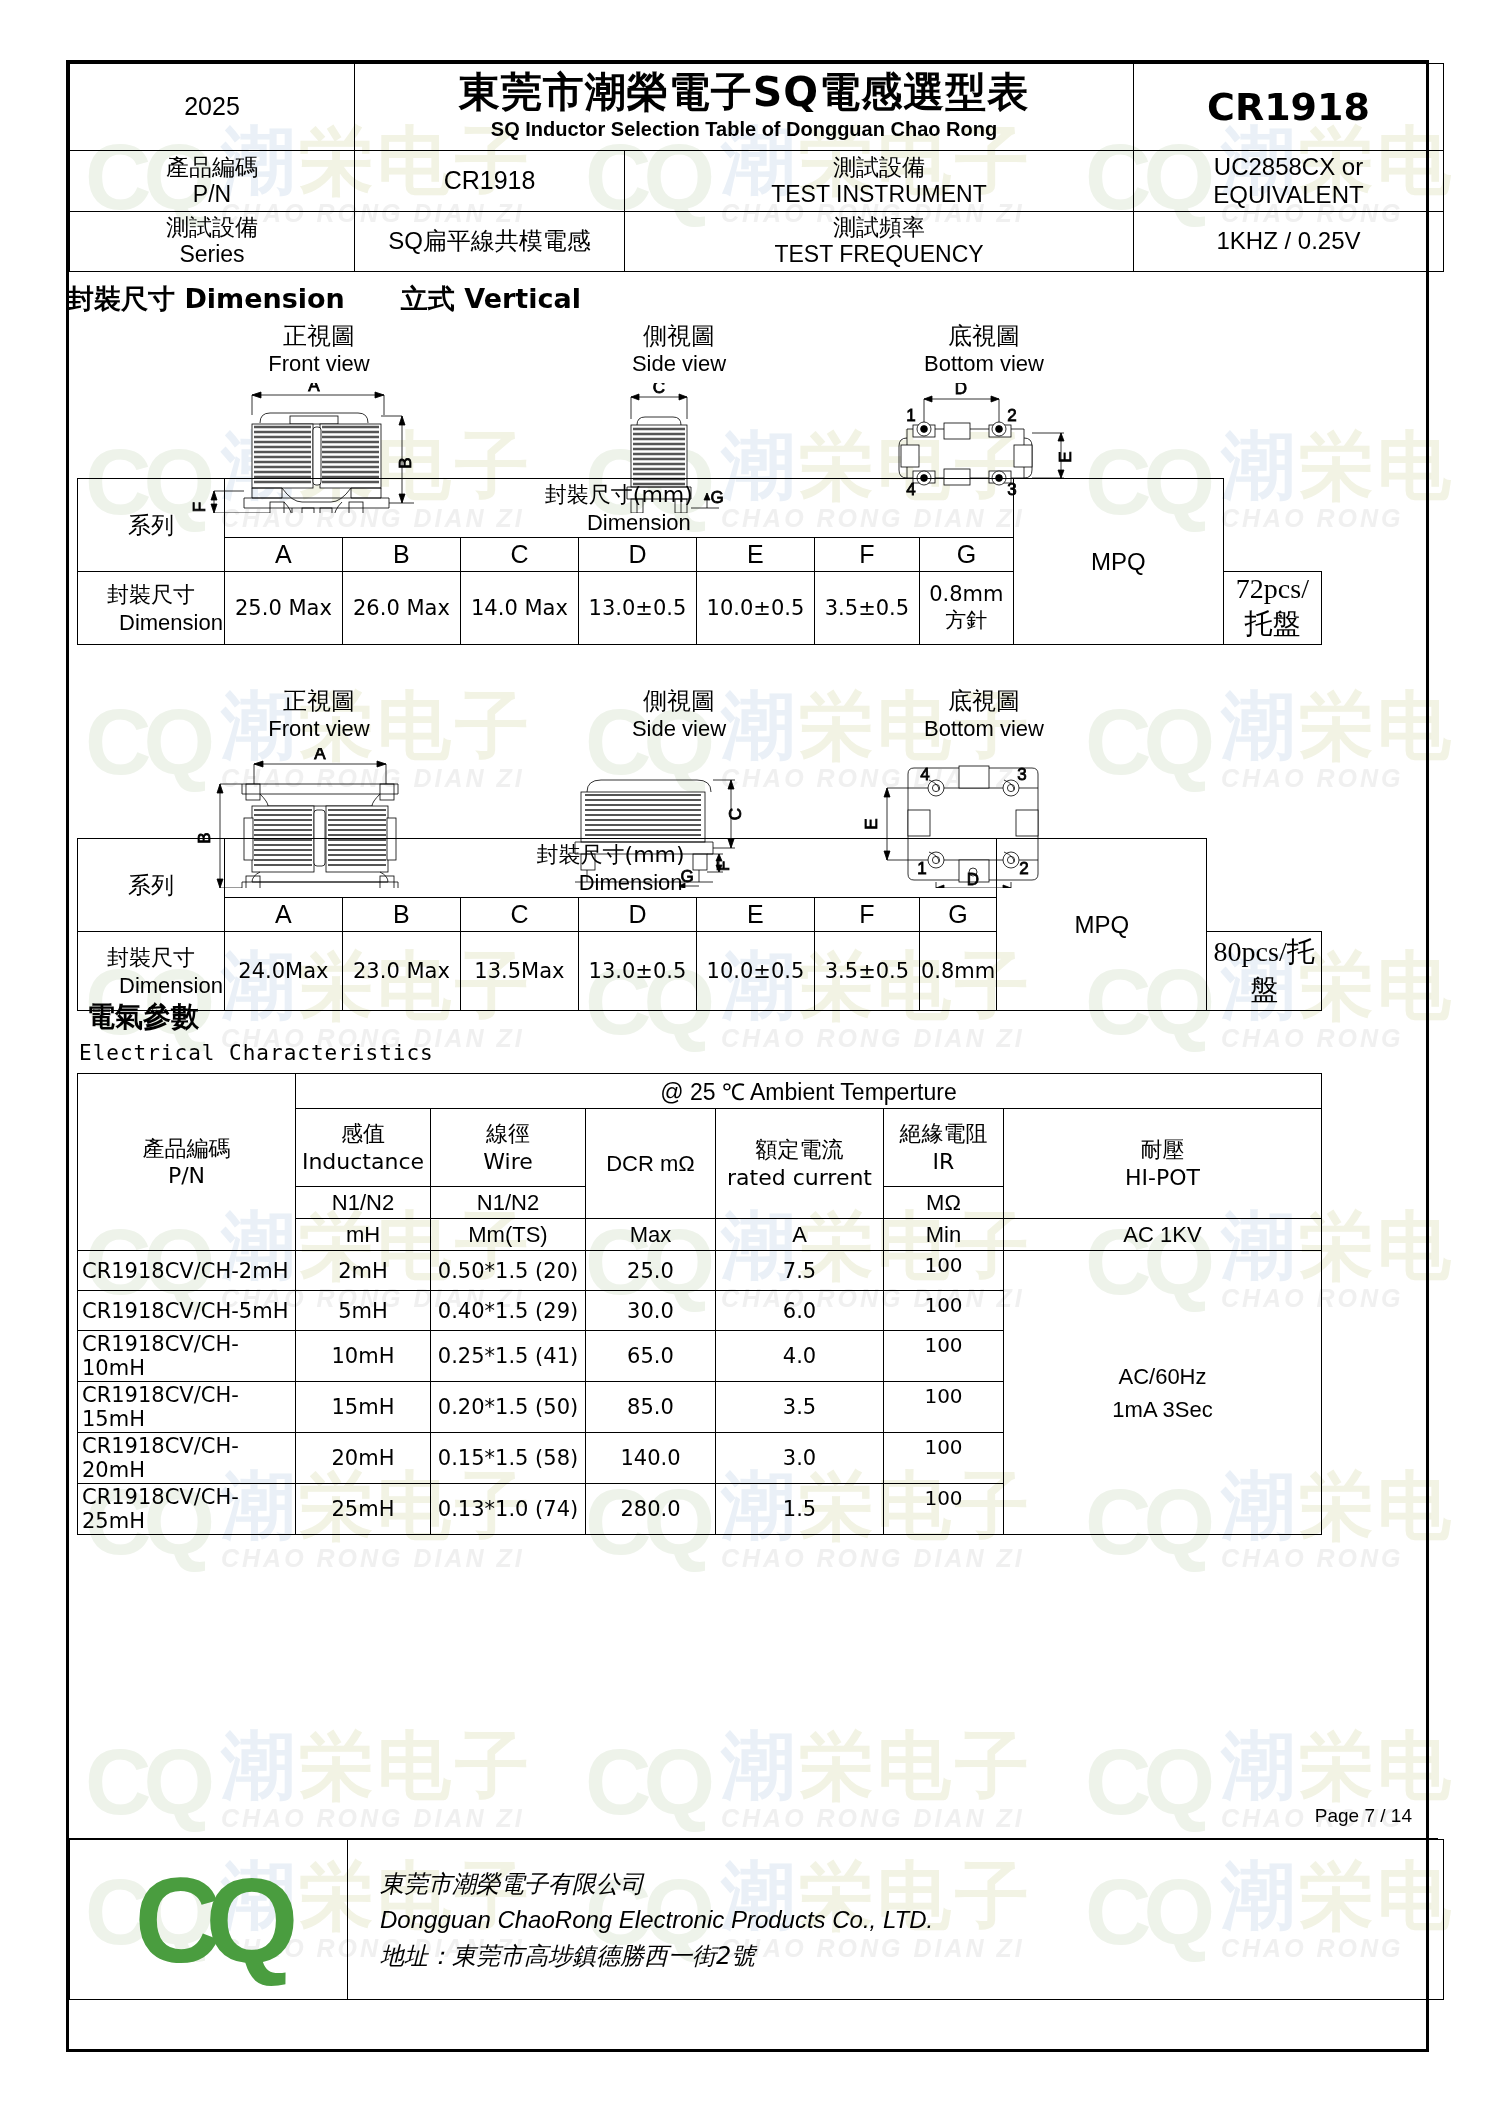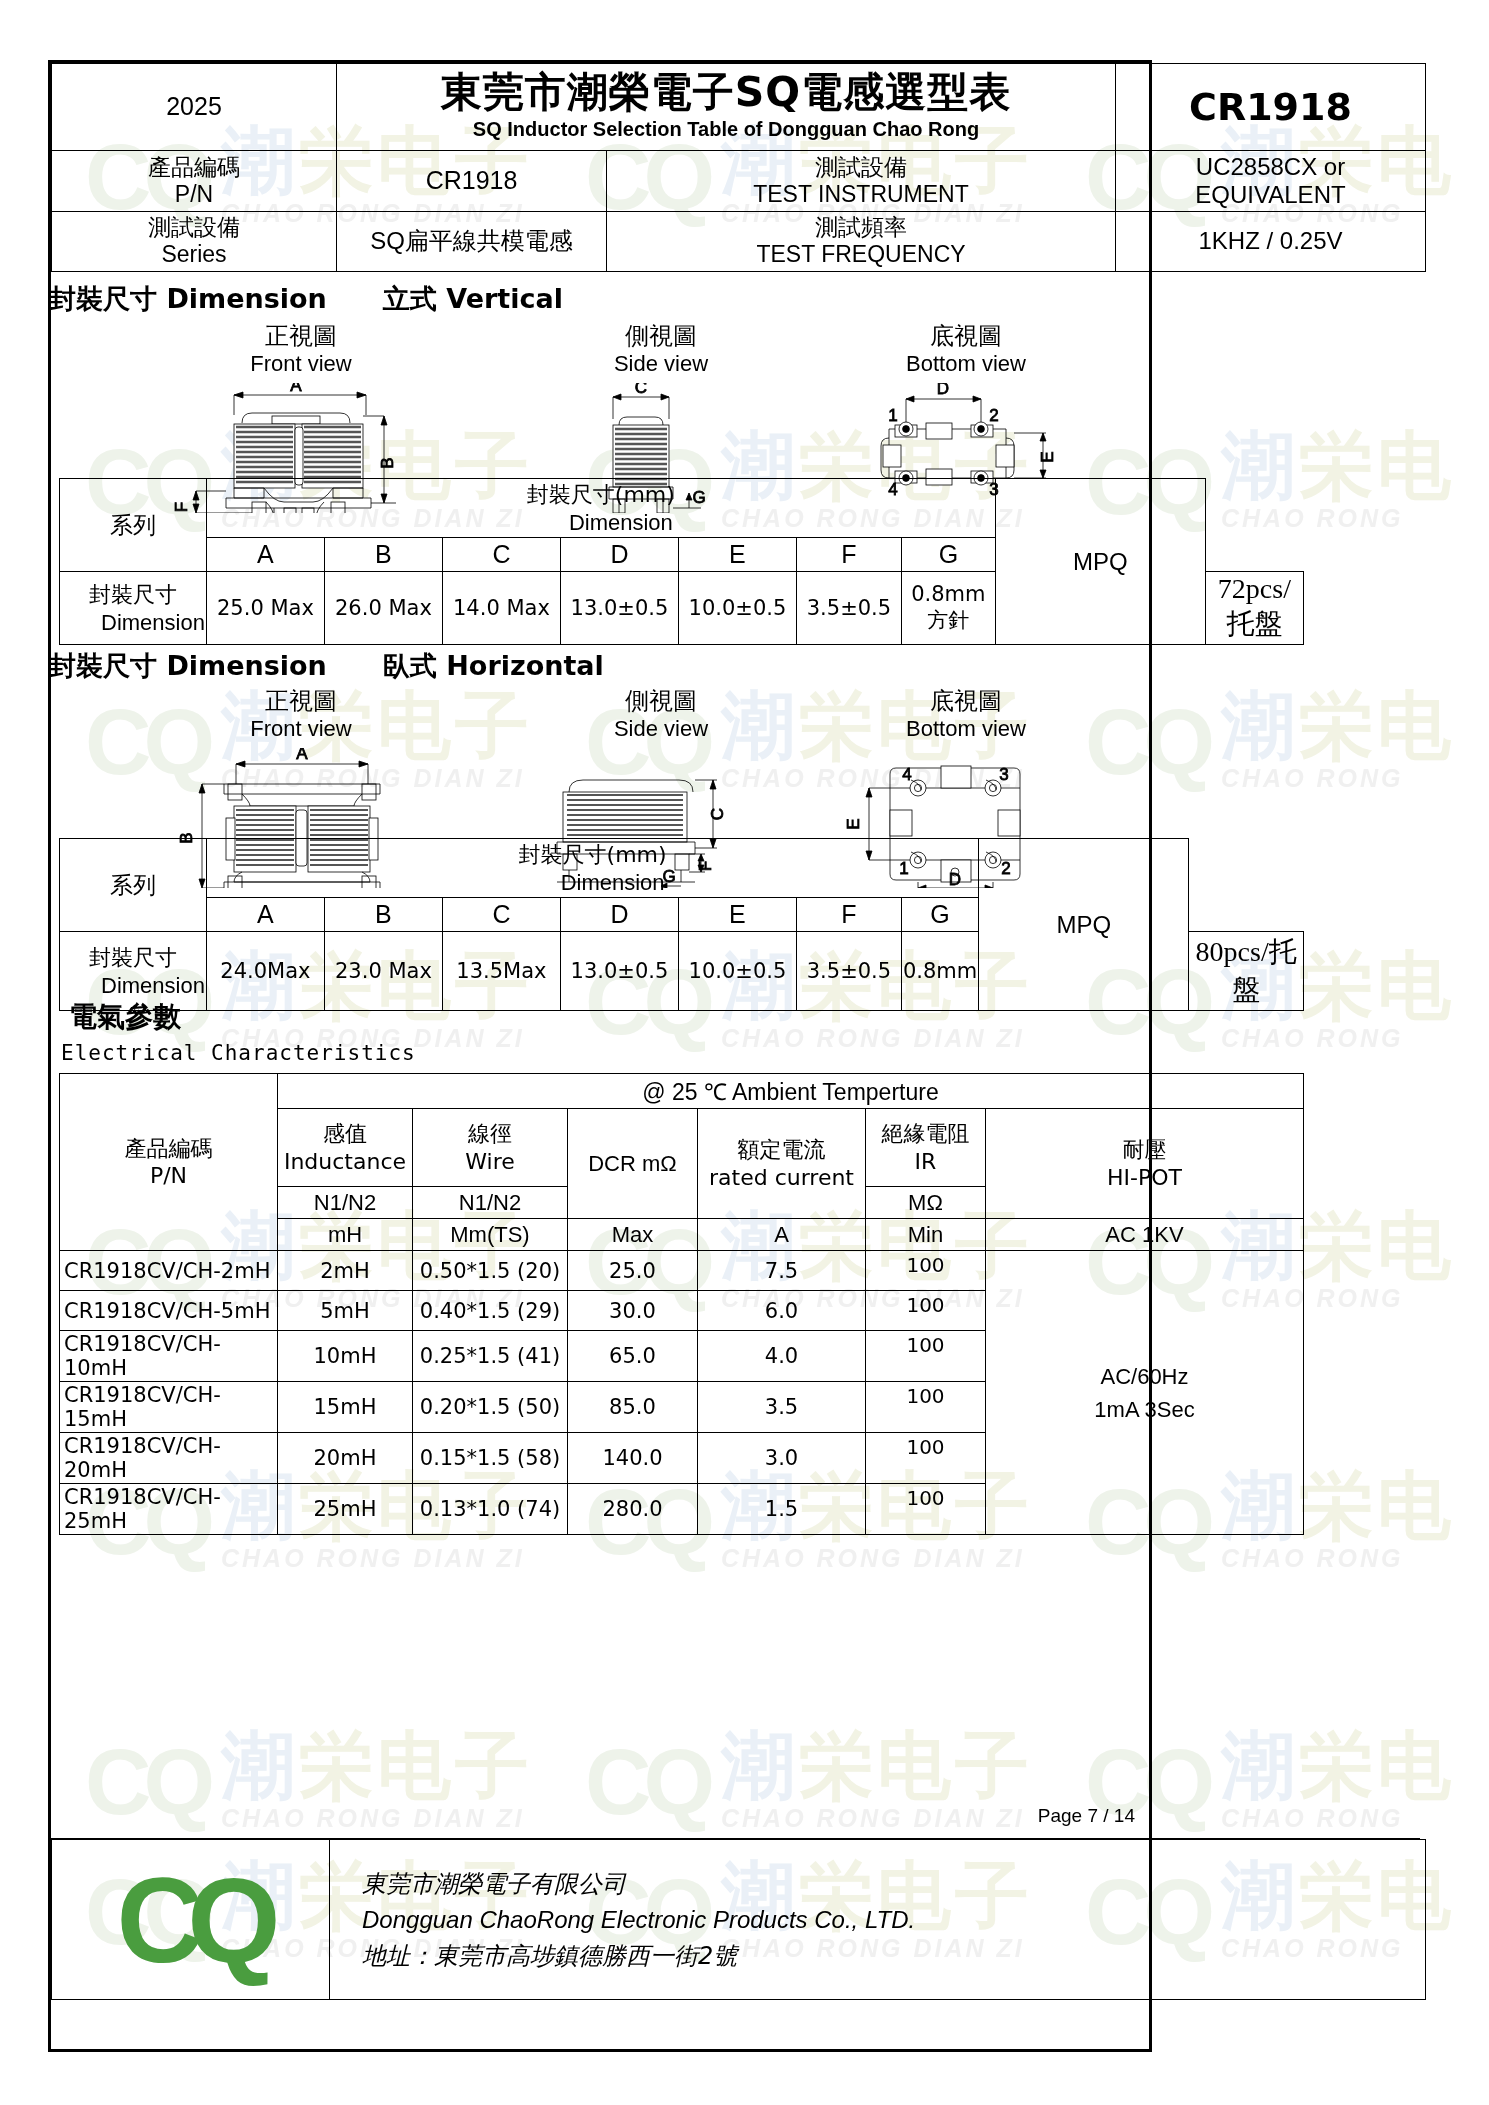--- a/index.html
+++ b/index.html
@@ -38,22 +38,22 @@
     line-height:0.92;
   }
   .wm .han .g{ color:#f2f3e4; }
   .wm .rom{
     font-size:25px; font-weight:bold; font-style:italic;
     color:#f0f0f0; letter-spacing:3px; margin-top:4px;
   }
 
   
   .page{
-    position:absolute; left:48px; top:60px;
-    width:1104px; height:1992px;
+    position:absolute; left:66px; top:60px;
+    width:1363px; height:1992px;
     border:3px solid #000;
     z-index:1;
     background:transparent;
   }
 
   
   table.t{ border-collapse:collapse; width:100%; }
   table.t td{
     border:1px solid #000;
     text-align:center; vertical-align:middle;
@@ -586,23 +586,20 @@
         <td class="val">13.0±0.5</td>
         <td class="val">10.0±0.5</td>
         <td class="val">3.5±0.5</td>
         <td class="val">0.8mm方針</td>
         <td class="mpqv">72pcs/托盤</td>
       </tr>
     </tbody>
       </table>
   </div>
 
-  <div class="sec" style="left:-2px; top:585px;">
-    <span>封裝尺寸 Dimension</span><span class="sp"></span><span>臥式 Horizontal</span>
-  </div>
 
   <div class="cap" style="left:140px; top:625px; width:220px;">
     <div class="cn">正視圖</div>
     <div class="en">Front view</div>
   </div>
   <div class="cap" style="left:500px; top:625px; width:220px;">
     <div class="cn">側視圖</div>
     <div class="en">Side view</div>
   </div>
   <div class="cap" style="left:790px; top:625px; width:250px;">

